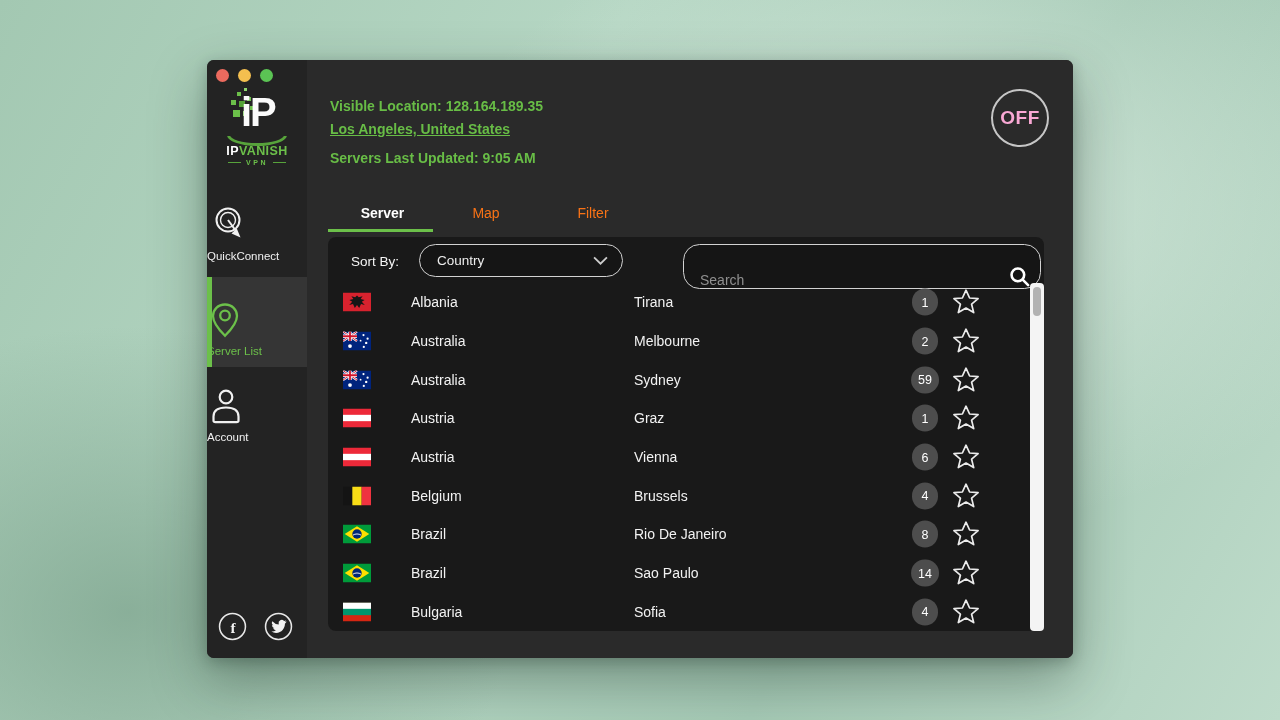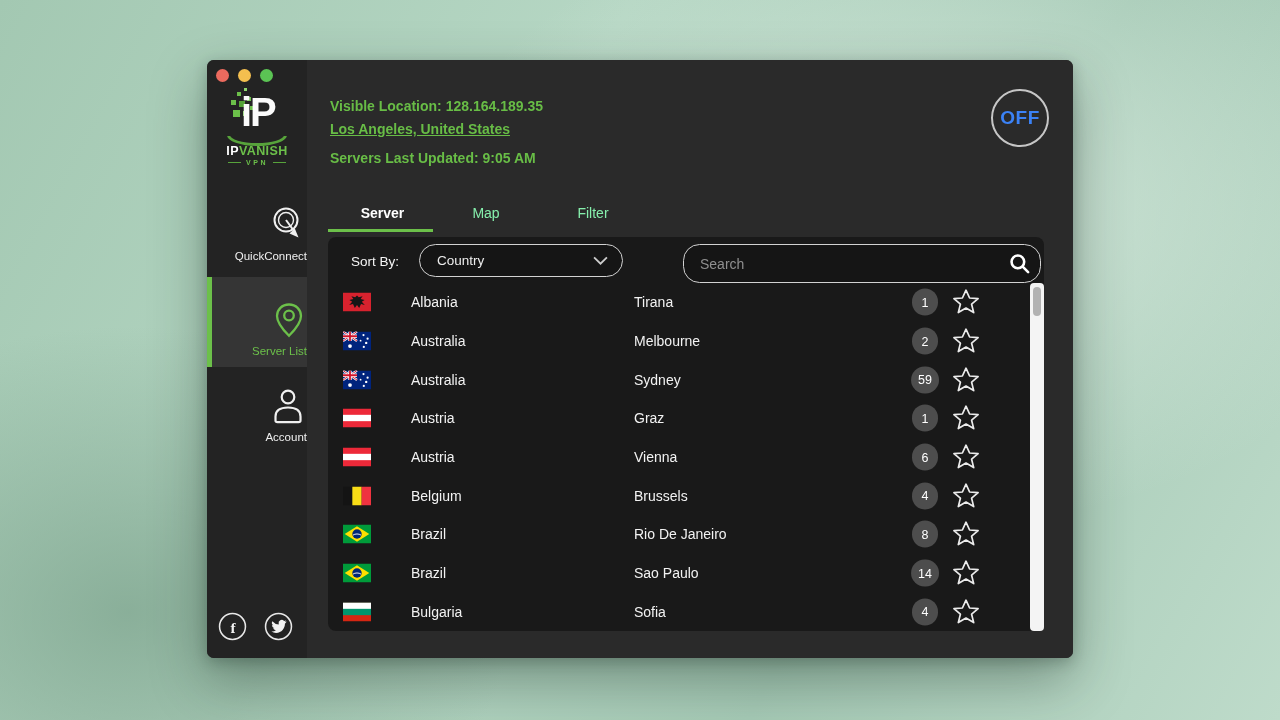--- a/index.html
+++ b/index.html
@@ -34,51 +34,51 @@
   .px.g{ left:26px; top:27px; width:5px; height:5px; background:#8ed66e;}
   .px.h{ left:33px; top:22px; width:4px; height:4px; }
   .swoosh { position:absolute; left:10px; top:40px; width:60px; height:22px;
     border:3px solid #57a33b; border-radius:50%; clip-path:inset(55% 0 0 0); }
   .wordmark { position:absolute; left:0; top:60px; width:80px; text-align:center;
     font-size:12.5px; font-weight:800; letter-spacing:.4px; color:#fff; }
   .wordmark .green { color:#6cc04a; }
   .vpn-line { position:absolute; left:0; top:75px; width:80px; display:flex; align-items:center; justify-content:center; gap:5px;
     color:#6cc04a; font-size:7px; font-weight:700; letter-spacing:2.5px; }
   .vpn-line::before, .vpn-line::after { content:""; width:13px; height:1px; background:#57a33b; }
-  .side-item { position:absolute; left:0; width:100px; text-align:right; cursor:pointer; }
+  .side-item { position:absolute; left:0; width:100px; text-align:left; cursor:pointer; }
   .side-item .label { display:block; font-size:11.5px; color:#f0f0f0; margin-top:2px; }
   .side-item.quick { top:144px; }
   .side-item.active-wrap { top:217px; height:90px; background:#353535; padding-top:25px; }
   .side-item.active-wrap::before { content:""; position:absolute; left:0; top:0; width:5px; height:100%; background:#6cc04a; }
   .side-item.active-wrap .label { color:#6cc04a; margin-top:1px; }
   .side-item.account { top:327px; }
   .social { position:absolute; left:11px; top:552px; display:flex; gap:17px; }
   .social .sicon { width:29px; height:29px; cursor:pointer; }
   
   .main { position:absolute; left:100px; top:0; width:766px; height:598px; background:#2a2a2a; }
   .hdr { position:absolute; left:23px; top:38px; color:#68bd46; font-weight:700; font-size:14px; }
   .hdr .l2 { margin-top:7px;text-decoration:underline; }
   .hdr .l3 { margin-top:13px; }
   .power { position:absolute; left:684px; top:29px; width:58px; height:58px; border-radius:50%;
-    border:2.5px solid #c6c6c6; color:#3b82f6; font-size:19px; font-weight:700; letter-spacing:.5px;
+    border:2.5px solid #c6c6c6; color:#f9a8d4; font-size:19px; font-weight:700; letter-spacing:.5px;
     display:flex; align-items:center; justify-content:center; cursor:pointer; background:transparent; }
-  .tab { position:absolute; top:145px; height:22px; font-size:14px; color:#86efac; text-align:center; cursor:pointer; }
+  .tab { position:absolute; top:145px; height:22px; font-size:14px; color:#f97316; text-align:center; cursor:pointer; }
   .tab.server { left:23px;  width:105px; color:#ffffff; font-weight:600; }
   .tab.map    { left:129px; width:100px; }
   .tab.filter { left:236px; width:100px; }
   .tab-underline { position:absolute; left:21px; top:169px; width:105px; height:3px; background:#6cc04a; }
   
   .panel { position:absolute; left:21px; top:177px; width:716px; height:394px; background:#191919; border-radius:8px; }
   .sort-label { position:absolute; left:23px; top:17px; font-size:13.5px; font-weight:400; color:#f5f5f5; }
   .dropdown { position:absolute; left:91px; top:7px; width:204px; height:33px; border:1.5px solid #d2d2d2;
     border-radius:16.5px; background:#151515; display:flex; align-items:center; cursor:pointer; }
   .dropdown .val { margin-left:17px; font-size:13.5px; color:#ededed; flex:1; }
   .dropdown .chev { margin-right:14px; display:flex; }
-  .searchbox { position:absolute; left:355px; top:7px; width:358px; height:39px; border:1.5px solid #d2d2d2;
-    border-radius:16.5px; background:#151515; display:flex; align-items:center; }
+  .searchbox { position:absolute; left:355px; top:7px; width:358px; height:45px; border:1.5px solid #d2d2d2;
+    border-radius:16.5px; background:#151515; display:flex; align-items:flex-end; }
   .searchbox input { flex:1; background:transparent; border:none; outline:none; color:#ededed;
     font-size:14px; font-family:"Liberation Sans", sans-serif; padding:0 6px 0 16px; }
   .searchbox input::placeholder { color:#8f8f8f; }
   .searchbox .mag { margin-right:9px; display:flex; cursor:pointer; }
   .rows { position:absolute; left:0; top:46px; width:716px; height:348px; display:flex; flex-direction:column; }
   .row { position:relative; flex:1; cursor:pointer; }
   .row .flag { position:absolute; left:15px; top:50%; transform:translateY(-50%); width:28px; height:19px; display:flex; }
   .row .flag svg { width:28px; height:19px; }
   .row .country { position:absolute; left:83px; top:50%; transform:translateY(-50%); font-size:14px; color:#f2f2f2; }
   .row .city { position:absolute; left:306px; top:50%; transform:translateY(-50%); font-size:14px; color:#f2f2f2; }

